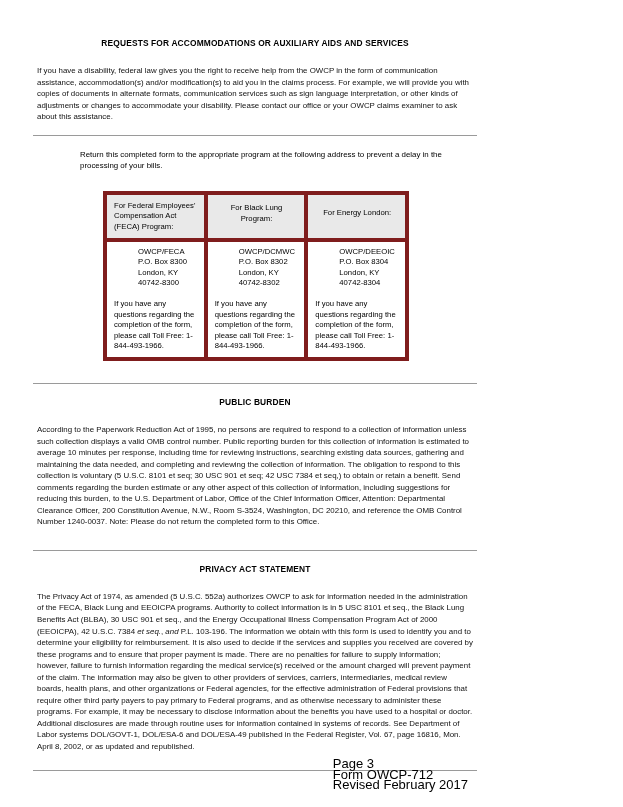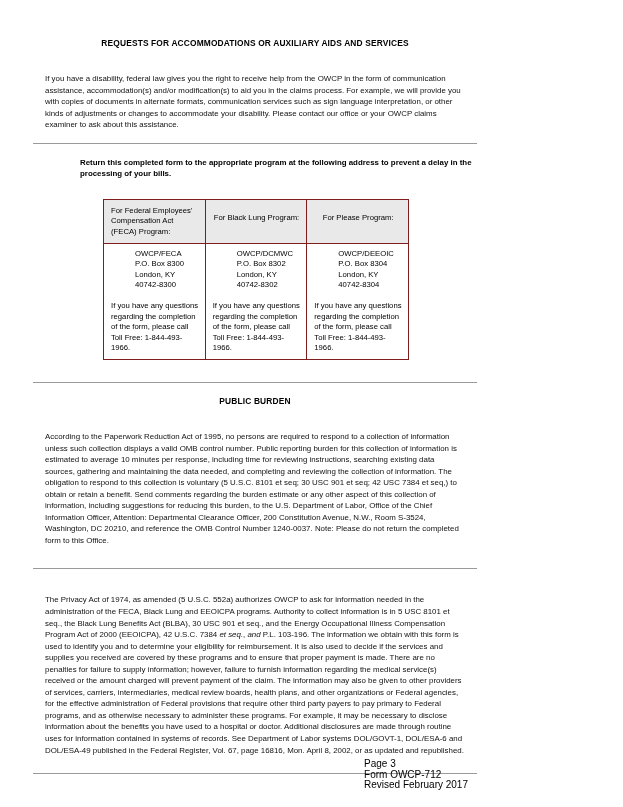--- a/index.html
+++ b/index.html
@@ -27,55 +27,55 @@
     text-align: center;
     font-weight: bold;
     font-size: 8.4px;
     letter-spacing: 0.15px;
     margin: 0;
   }
   .body-text {
     font-size: 7.9px;
     line-height: 11.55px;
     text-align: left;
-    margin: 12px;
+    margin: 4px;
     color: #111;
   }
   .indent-line {
     font-size: 7.9px;
     line-height: 11.55px;
     margin: 0;
     padding-left: 47px;
   }
   .rule {
     border: none;
     border-top: 1px solid #9a9a9a;
     margin: 0;
     height: 0;
   }
 
   
   #accommodations-title { padding-top: 38px; }
   #accommodations-body  { padding-top: 13px; }
   #rule-1 { margin-top: 12px; }
-  #return-line { padding-top: 13px; font-weight: bold; }
+  #return-line { padding-top: 13px; }
 
   
   .table-wrap {
     padding-top: 19px;
     padding-left: 70px;
     padding-right: 68px;
   }
   table.addr {
     border-collapse: collapse;
     width: 100%;
     table-layout: fixed;
   }
   table.addr td {
-    border: 1px solid #7f1d1d;
+    border: 4px solid #7f1d1d;
     vertical-align: top;
     font-size: 7.7px;
     line-height: 10.6px;
     padding: 5px 6px 5px 7px;
   }
   table.addr tr.head td {
     background: #e9e9e9;
     height: 26px;
     padding-top: 6px;
   }
@@ -100,21 +100,21 @@
   #privacy-title { padding-top: 13px; }
   #privacy-body { padding-top: 13px; }
   #rule-4 { margin-top: 17px; }
 
   
   .footer {
     position: absolute;
     right: 42px;
     bottom: 17px;
     text-align: left;
-    font-size: 10px;
+    font-size: 13px;
     line-height: 10.2px;
   }
   .footer div { white-space: nowrap; }
 
   i { font-style: italic; }
 </style>
 </head>
 <body>
 
 <div class="page">
@@ -126,21 +126,21 @@
   <hr class="rule" id="rule-1">
 
   <div class="indent-line" id="return-line">Return this completed form to the appropriate program at the following address to prevent a delay in the processing of your bills.</div>
 
   <div class="table-wrap">
     <table class="addr">
       <tbody>
           <tr class="head">
         <td>For Federal Employees' Compensation Act (FECA) Program:</td>
         <td class="ctr">For Black Lung Program:</td>
-        <td class="ctr">For Please Program:</td>
+        <td class="ctr">For Energy London:</td>
       </tr>
       <tr class="body">
         <td>
           <div class="addr-lines">OWCP/FECA
 P.O. Box 8300
 London, KY
 40742-8300</div>
           <div class="addr-gap"></div>
           <div>If you have any questions regarding the completion of the form, please call Toll Free: 1-844-493-1966.</div>
         </td>
@@ -166,20 +166,21 @@
   </div>
 
   <hr class="rule" id="rule-2">
 
   <div class="section-title" id="public-burden-title">PUBLIC BURDEN</div>
 
   <div class="body-text" id="public-burden-body">According to the Paperwork Reduction Act of 1995, no persons are required to respond to a collection of information unless such collection displays a valid OMB control number.  Public reporting burden for this collection of information is estimated to average 10 minutes  per response, including time for reviewing instructions, searching existing data sources, gathering and maintaining the data needed, and completing and reviewing the collection of information.  The obligation to respond to this collection is voluntary (5 U.S.C. 8101 et seq; 30 USC 901 et seq; 42 USC 7384 et seq,) to obtain or retain a benefit.    Send comments regarding the burden estimate or any other aspect of this collection of information, including suggestions for reducing this burden, to the U.S. Department of Labor, Office of the Chief Information Officer, Attention: Departmental Clearance Officer, 200 Constitution Avenue, N.W., Room S-3524, Washington, DC 20210, and reference the OMB Control Number 1240-0037. Note: Please do not return the completed form to this Office.</div>
 
   <hr class="rule" id="rule-3">
 
+  <div class="section-title" id="privacy-title">PRIVACY ACT STATEMENT</div>
 
   <div class="body-text" id="privacy-body"><span>The Privacy Act of 1974, as amended (5 U.S.C. 552a) authorizes OWCP to ask for information needed in the administration of the FECA, Black Lung and EEOICPA programs. Authority to collect information is in 5 USC 8101 et seq., the Black Lung Benefits Act (BLBA), 30 USC 901 et seq., and the  Energy Occupational Illness Compensation Program Act of 2000 (EEOICPA),  42 U.S.C. 7384 </span><i>et seq.</i><span>, </span><i>and</i><span> P.L. 103-196.   The information we obtain with this form is used to identify you and to determine your eligibility for reimbursement. It is also used to decide if the services and supplies you received are covered by these programs and to ensure that proper payment is made. There are no penalties for failure to supply information; however, failure to furnish information regarding the medical service(s) received or the amount charged will prevent payment of the claim. The information may also be given to other providers of services, carriers, intermediaries, medical review boards, health plans, and other organizations or Federal agencies, for the effective administration of Federal provisions that require other third party payers to pay primary to Federal programs, and as otherwise necessary to administer these programs. For example, it may be necessary to disclose information about the benefits you have used to a hospital or doctor. Additional disclosures are made through routine uses for information contained in systems of records. See Department of Labor systems DOL/GOVT-1, DOL/ESA-6 and DOL/ESA-49 published in the Federal Register, Vol. 67, page 16816, Mon. April 8, 2002, or as updated and republished.</span></div>
 
   <hr class="rule" id="rule-4">
 
   <div class="footer">
     <div>Page 3</div>
     <div>Form OWCP-712</div>
     <div>Revised February 2017</div>
   </div>

